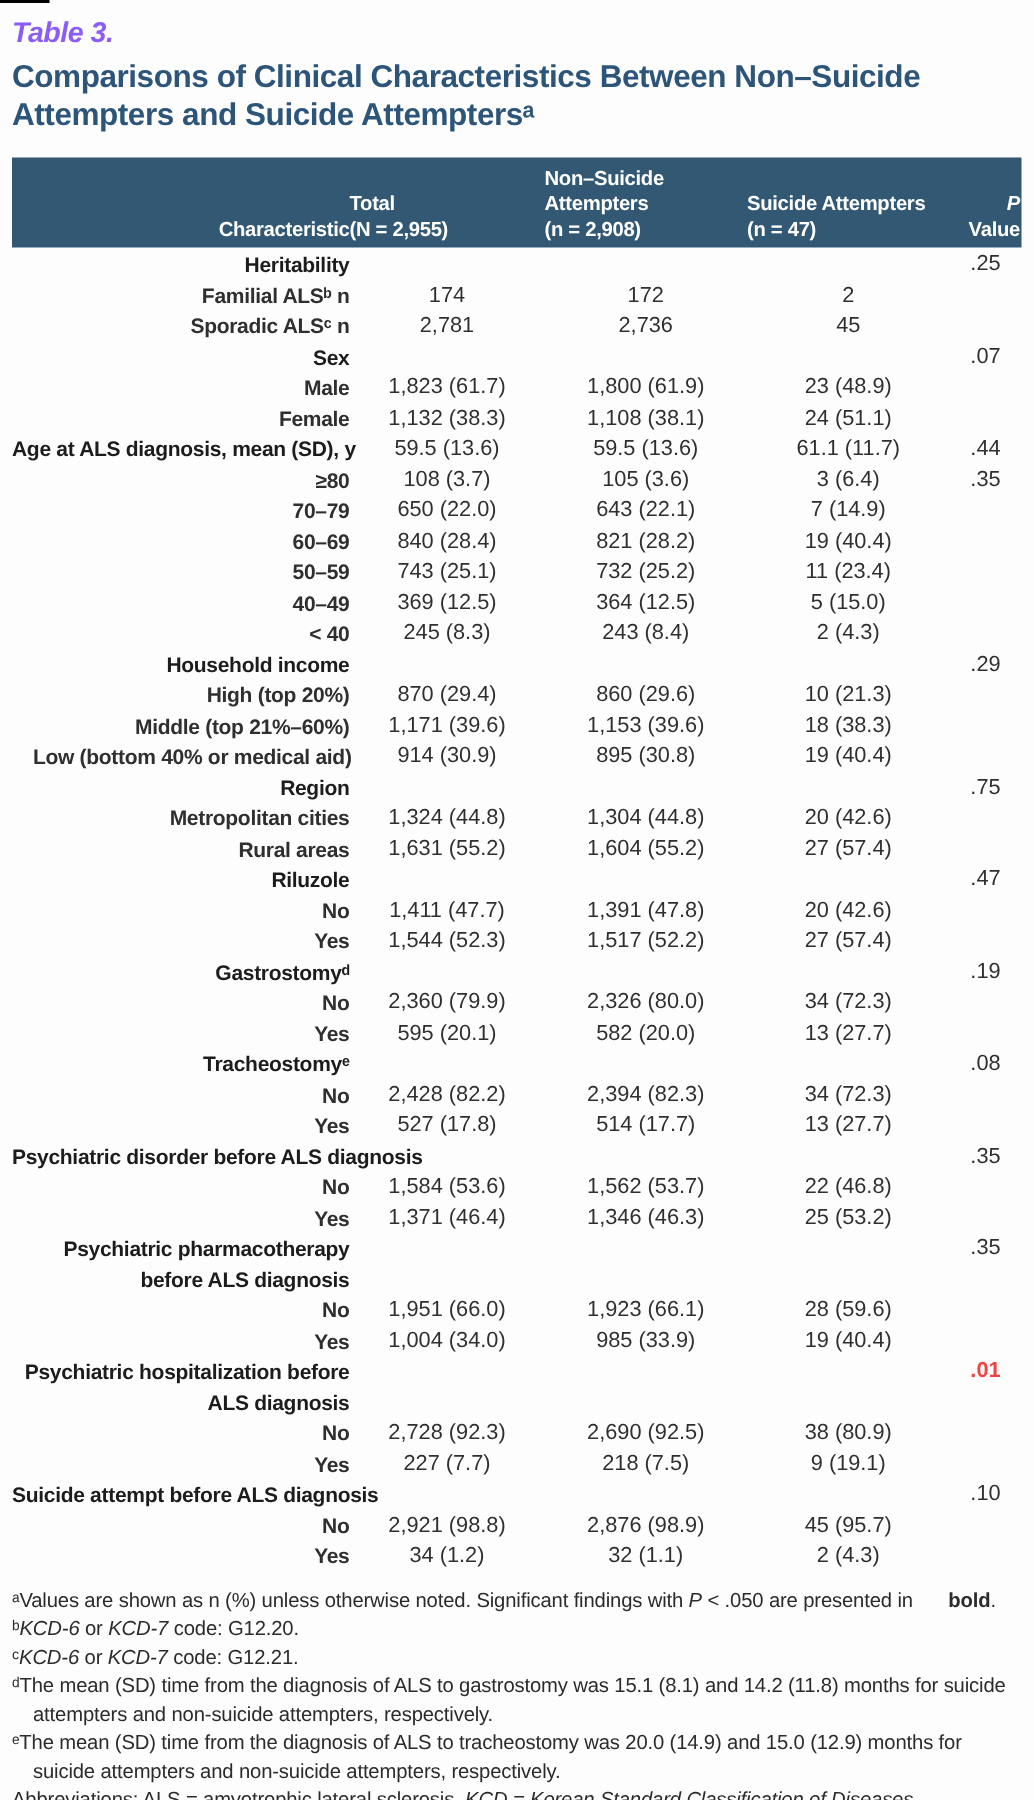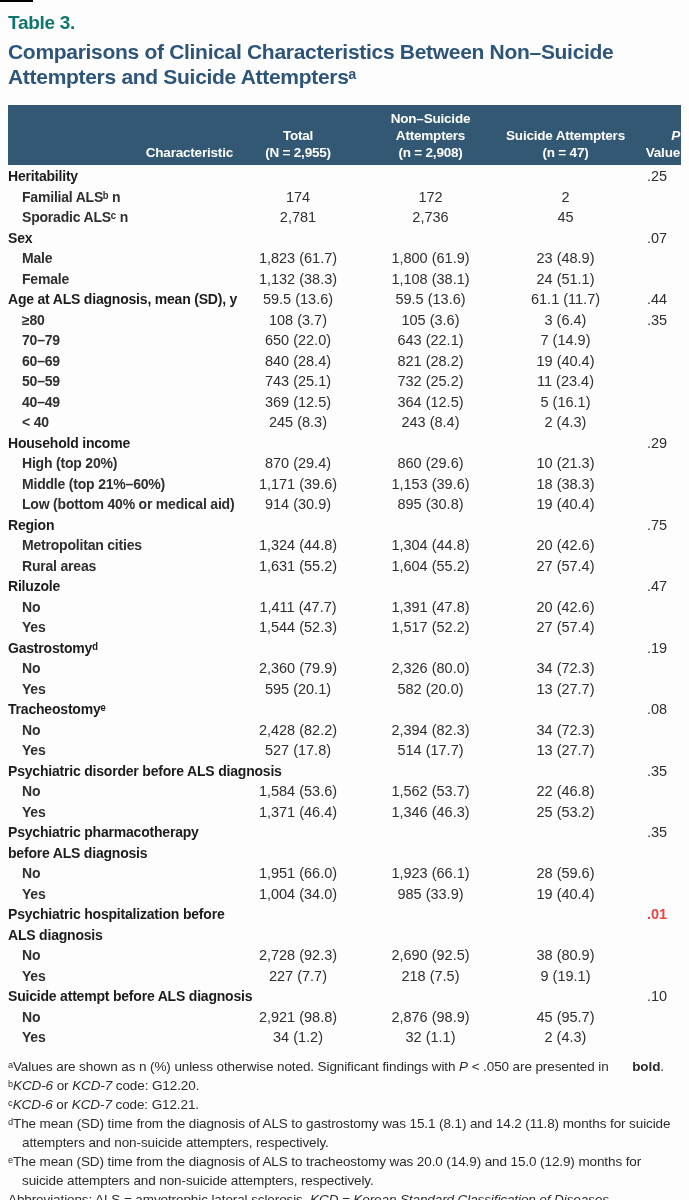--- a/index.html
+++ b/index.html
@@ -19,47 +19,47 @@
   .title {
     margin:6px 0 16px 0; font-size:21px; font-weight:bold; letter-spacing:-0.3px;
     line-height:25px; max-width:673px;
   }
 
   .thead {
     margin-top:11px; color:#ffffff;
     display:grid; grid-template-columns:225px 130px 135px 135px 48px;
     align-items:end; min-height:43px; padding:5px 0 4px 0;
   }
-  .th { font-size:13.5px; font-weight:bold; text-align:center; line-height:17px; letter-spacing:-0.2px; }
+  .th { font-size:13.5px; font-weight:bold; line-height:17px; letter-spacing:-0.2px; }
   .th .line { display:block; }
   .th-char { text-align:right; padding-left:12px; }
   .th-p { text-align:right; padding-right:1px; }
   .itl { font-style:italic; }
   .bld { font-weight:bold;margin-left:20px; }
 
   .tbody { margin-top:1px; }
   .trow { display:grid; grid-template-columns:225px 130px 135px 135px 48px; align-items:start; }
   .cell { font-size:14.5px; line-height:20.5px; text-align:center; white-space:nowrap; overflow:visible; }
-  .c-label { text-align:left; font-size:14px; letter-spacing:-0.2px; }
+  .c-label { text-align:right; font-size:14px; letter-spacing:-0.2px; }
   .cat .c-label { font-weight:bold; color:#1c1c1c; }
   .c-label.ind { padding-left:14px;font-weight:bold; }
   .wrap .c-label { white-space:normal; }
   .pbold { font-weight:bold; color:#ef4444; }
 
   .fnotes { margin-top:9px; font-size:13.5px; line-height:19px; letter-spacing:-0.1px; color:#2b2b2b; max-width:673px; }
   .fline.hang { padding-left:14px; text-indent:-14px; }
 </style>
 </head>
 <body>
 
 <div class="scan-artifact"></div>
 
 <div class="page">
 
-  <div class="table-label" style="color: #0f766e;">Table 3.</div>
+  <div class="table-label" style="color: #8b5cf6; font-style: italic;">Table 3.</div>
   <h1 class="title" style="color: rgb(45, 85, 122);">Comparisons of Clinical Characteristics Between Non–Suicide Attempters and Suicide Attemptersᵃ</h1>
 
   <div class="thead" style="background: rgb(50, 88, 115);">
     <div class="th th-char">Characteristic</div>
     <div class="th">
       <span class="line">Total</span>
       <span class="line">(N = 2,955)</span>
     </div>
     <div class="th">
       <span class="line">Non–Suicide Attempters</span>
@@ -150,21 +150,21 @@
         <div class="cell c-label ind">50–59</div>
         <div class="cell c-total">743 (25.1)</div>
         <div class="cell c-nsa">732 (25.2)</div>
         <div class="cell c-sa">11 (23.4)</div>
         <div class="cell c-p"></div>
       </div>
       <div class="trow">
         <div class="cell c-label ind">40–49</div>
         <div class="cell c-total">369 (12.5)</div>
         <div class="cell c-nsa">364 (12.5)</div>
-        <div class="cell c-sa">5 (16.1)</div>
+        <div class="cell c-sa">5 (15.0)</div>
         <div class="cell c-p"></div>
       </div>
       <div class="trow">
         <div class="cell c-label ind">&lt; 40</div>
         <div class="cell c-total">245 (8.3)</div>
         <div class="cell c-nsa">243 (8.4)</div>
         <div class="cell c-sa">2 (4.3)</div>
         <div class="cell c-p"></div>
       </div>
       <div class="trow cat">

